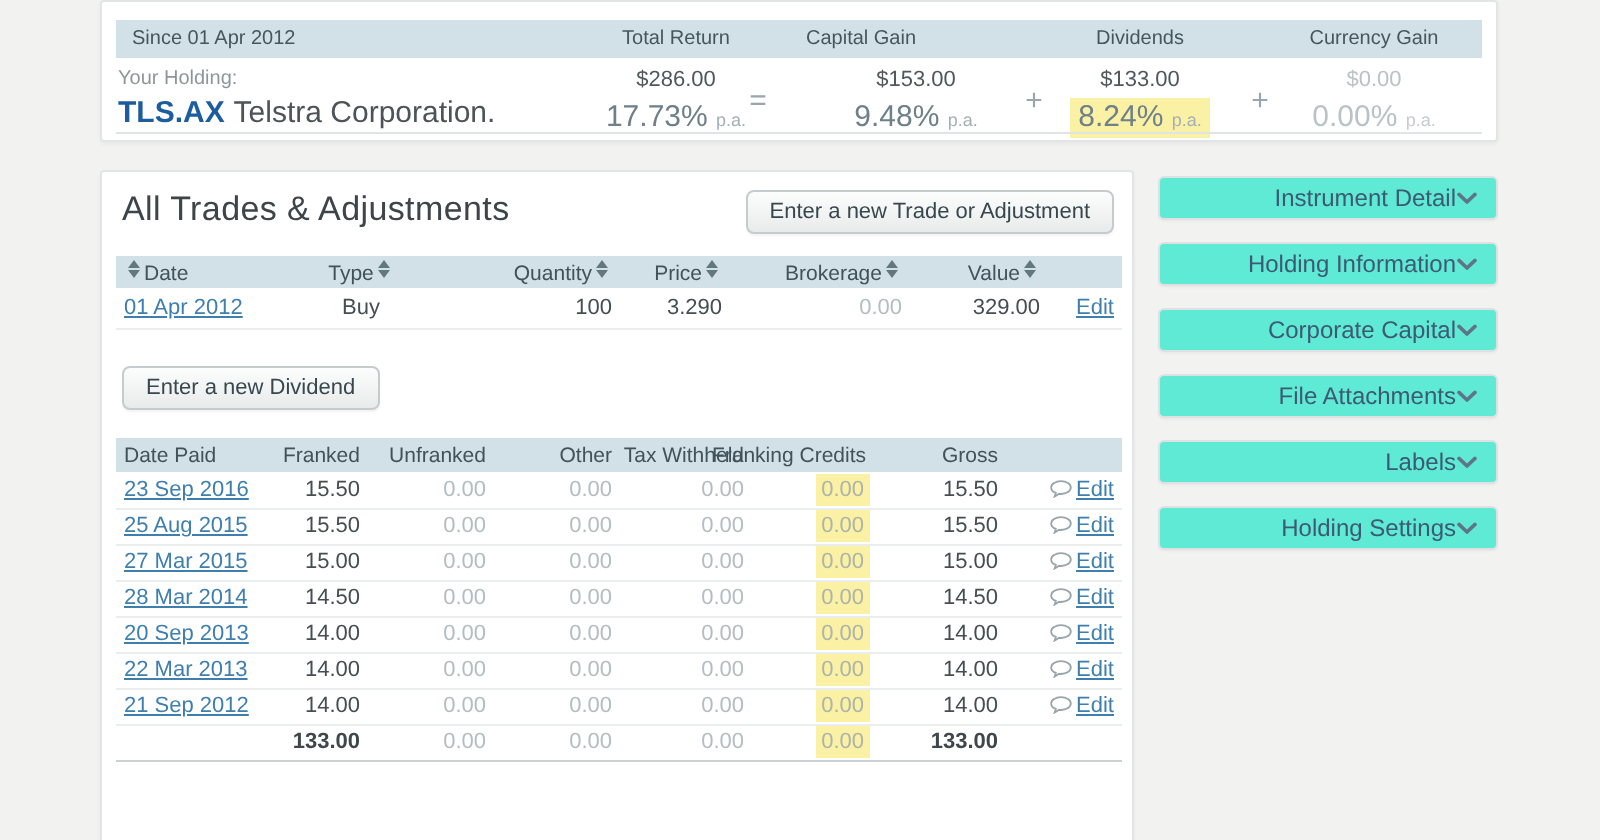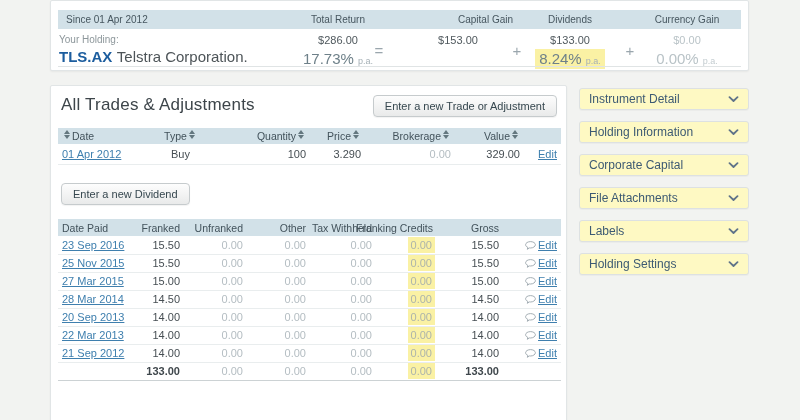--- a/index.html
+++ b/index.html
@@ -14,21 +14,21 @@
     position:relative;overflow:hidden;color:var(--text-dark);
   }
   .card{position:absolute;background:#fff;border:1px solid #e1e5e6;border-radius:2px;
         box-shadow:0 1px 2px rgba(0,0,0,.05)}
   
   .top-card{left:50px;top:0;width:699px;height:71px}
   .band{position:absolute;left:7px;right:7px;top:9px;height:19px;background:var(--band)}
   .band .lbl{position:absolute;top:0;height:25px;line-height:19px;font-size:10px;color:#46565f;white-space:nowrap}
   .band .since{left:8px}
   .band .c0{left:225px;width:110px;text-align:center}
-  .band .c1{left:345px;width:110px;text-align:right}
+  .band .c1{left:345px;width:110px;text-align:left}
   .band .c2{left:457px;width:110px;text-align:center}
   .band .c3{left:574px;width:110px;text-align:center}
   .holding{position:absolute;left:8px;top:33px}
   .holding-label{font-size:10px;color:#8d979b;margin-bottom:3px}
   .ticker{font-size:15px;font-weight:bold;color:var(--accent-navy)}
   .company{font-size:15px;color:#4d5458}
   .sum-col{position:absolute;top:33px;width:110px;text-align:center}
   .sum-col .amount{font-size:11px;color:#4f585d;margin-bottom:4px}
   .sum-col .pct{font-size:15px;color:#6e8089;white-space:nowrap}
   .sum-col .pa{font-size:9px;color:#a5b0b6}
@@ -62,22 +62,22 @@
   .income-table td.c-fc{padding:0}
   tfoot td{border-bottom:1px solid #ccd2d4;height:20px}
   tfoot .tot{font-weight:bold;color:#3f474c}
   .sort{display:inline-block;vertical-align:1px;margin:0 2px}
   .sort i{display:block;width:0;height:0;border-left:3px solid transparent;border-right:3px solid transparent}
   .sort .up{border-bottom:4px solid #63777f;margin-bottom:1px}
   .sort .down{border-top:4px solid #63777f}
   .edit-cell svg{vertical-align:-1px;margin-right:2px}
   
   .sidebar{position:absolute;left:579px;top:88px;width:170px;display:flex;flex-direction:column;gap:11px}
-  .panel{height:22px;background:#fef9c3;border:1px solid #dde1e2;border-radius:3px;
-         display:flex;align-items:center;justify-content:space-between;padding:0 9px;
+  .panel{height:22px;background:#5eead4;border:1px solid #dde1e2;border-radius:3px;
+         display:flex;align-items:center;justify-content:flex-end;padding:0 9px;
          font-size:12px;color:var(--panel-text);cursor:pointer;box-shadow:0 1px 1px rgba(0,0,0,.03)}
 </style>
 </head>
 <body>
 
 <div class="page">
 
   <section class="card top-card">
     <div class="band">
       <span class="lbl since">Since 01 Apr 2012</span>
@@ -93,20 +93,21 @@
         <span class="company">Telstra Corporation.</span>
       </div>
     </div>
     <div class="sum-col p-total">
       <div class="amount">$286.00</div>
       <div class="pct"><span>17.73%</span> <span class="pa">p.a.</span></div>
     </div>
     <div class="op op-eq">=</div>
     <div class="sum-col p-capital">
       <div class="amount">$153.00</div>
+      <div class="pct"><span>9.48%</span> <span class="pa">p.a.</span></div>
     </div>
     <div class="op op-p1">+</div>
     <div class="sum-col p-div">
       <div class="amount">$133.00</div>
       <div class="pct"><span class="hl"><span>8.24%</span> <span class="pa">p.a.</span></span></div>
     </div>
     <div class="op op-p2">+</div>
     <div class="sum-col p-curr muted">
       <div class="amount">$0.00</div>
       <div class="pct"><span>0.00%</span> <span class="pa">p.a.</span></div>
@@ -211,21 +212,21 @@
     <td class="ar num-muted">0.00</td>
     <td class="ar c-fc"><span class="fc-box">0.00</span></td>
     <td class="ar num-dark">15.50</td>
     <td class="ar pr4 edit-cell"><svg width="11" height="9" viewBox="0 0 11 9">
                 <path d="M5.5 0.6 C2.8 0.6 0.6 2 0.6 3.7 C0.6 4.9 1.5 5.9 2.9 6.4 L2.3 8.3 L4.5 6.9 C4.8 7 5.2 7 5.5 7 C8.2 7 10.4 5.5 10.4 3.7 C10.4 2 8.2 0.6 5.5 0.6 Z" fill="none" stroke="#9aa5ab" stroke-width="0.9"></path>
               </svg><a>Edit</a></td>
   </tr>
 
 
   <tr>
-    <td class="al pl4"><a>25 Nov 2015</a></td>
+    <td class="al pl4"><a>25 Aug 2015</a></td>
     <td class="ar num-dark">15.50</td>
     <td class="ar num-muted">0.00</td>
     <td class="ar num-muted">0.00</td>
     <td class="ar num-muted">0.00</td>
     <td class="ar c-fc"><span class="fc-box">0.00</span></td>
     <td class="ar num-dark">15.50</td>
     <td class="ar pr4 edit-cell"><svg width="11" height="9" viewBox="0 0 11 9">
                 <path d="M5.5 0.6 C2.8 0.6 0.6 2 0.6 3.7 C0.6 4.9 1.5 5.9 2.9 6.4 L2.3 8.3 L4.5 6.9 C4.8 7 5.2 7 5.5 7 C8.2 7 10.4 5.5 10.4 3.7 C10.4 2 8.2 0.6 5.5 0.6 Z" fill="none" stroke="#9aa5ab" stroke-width="0.9"></path>
               </svg><a>Edit</a></td>
   </tr>

